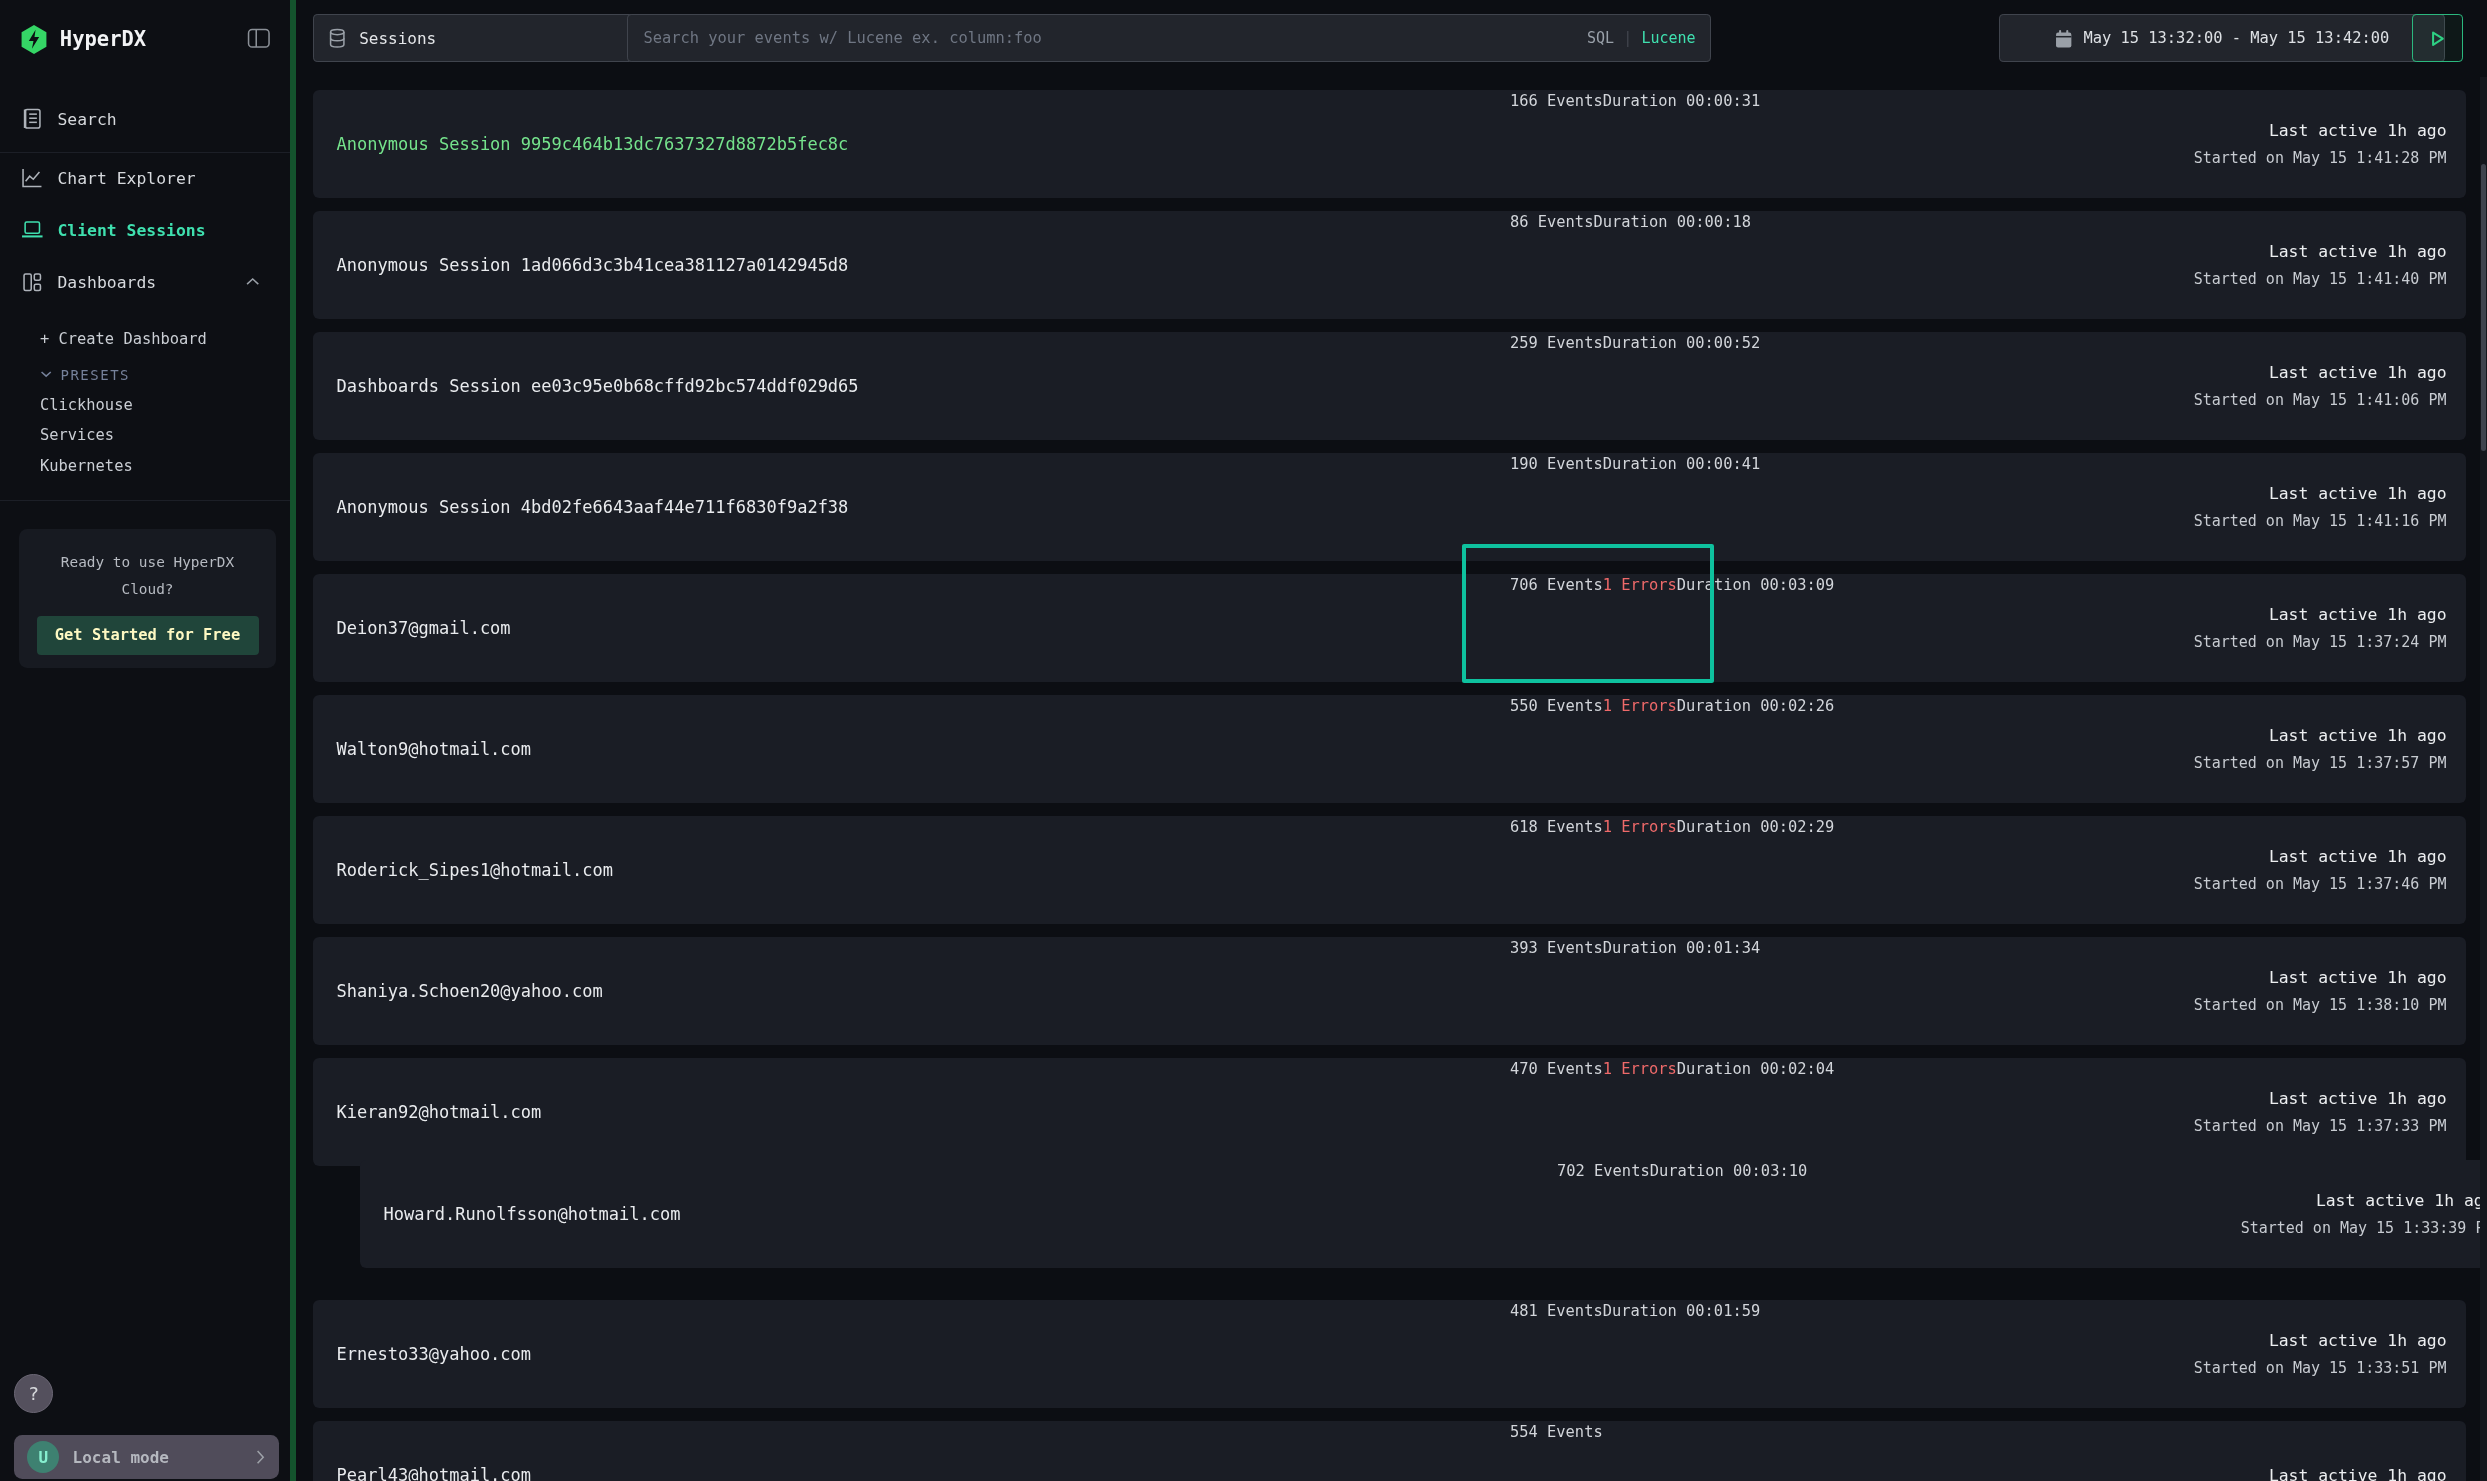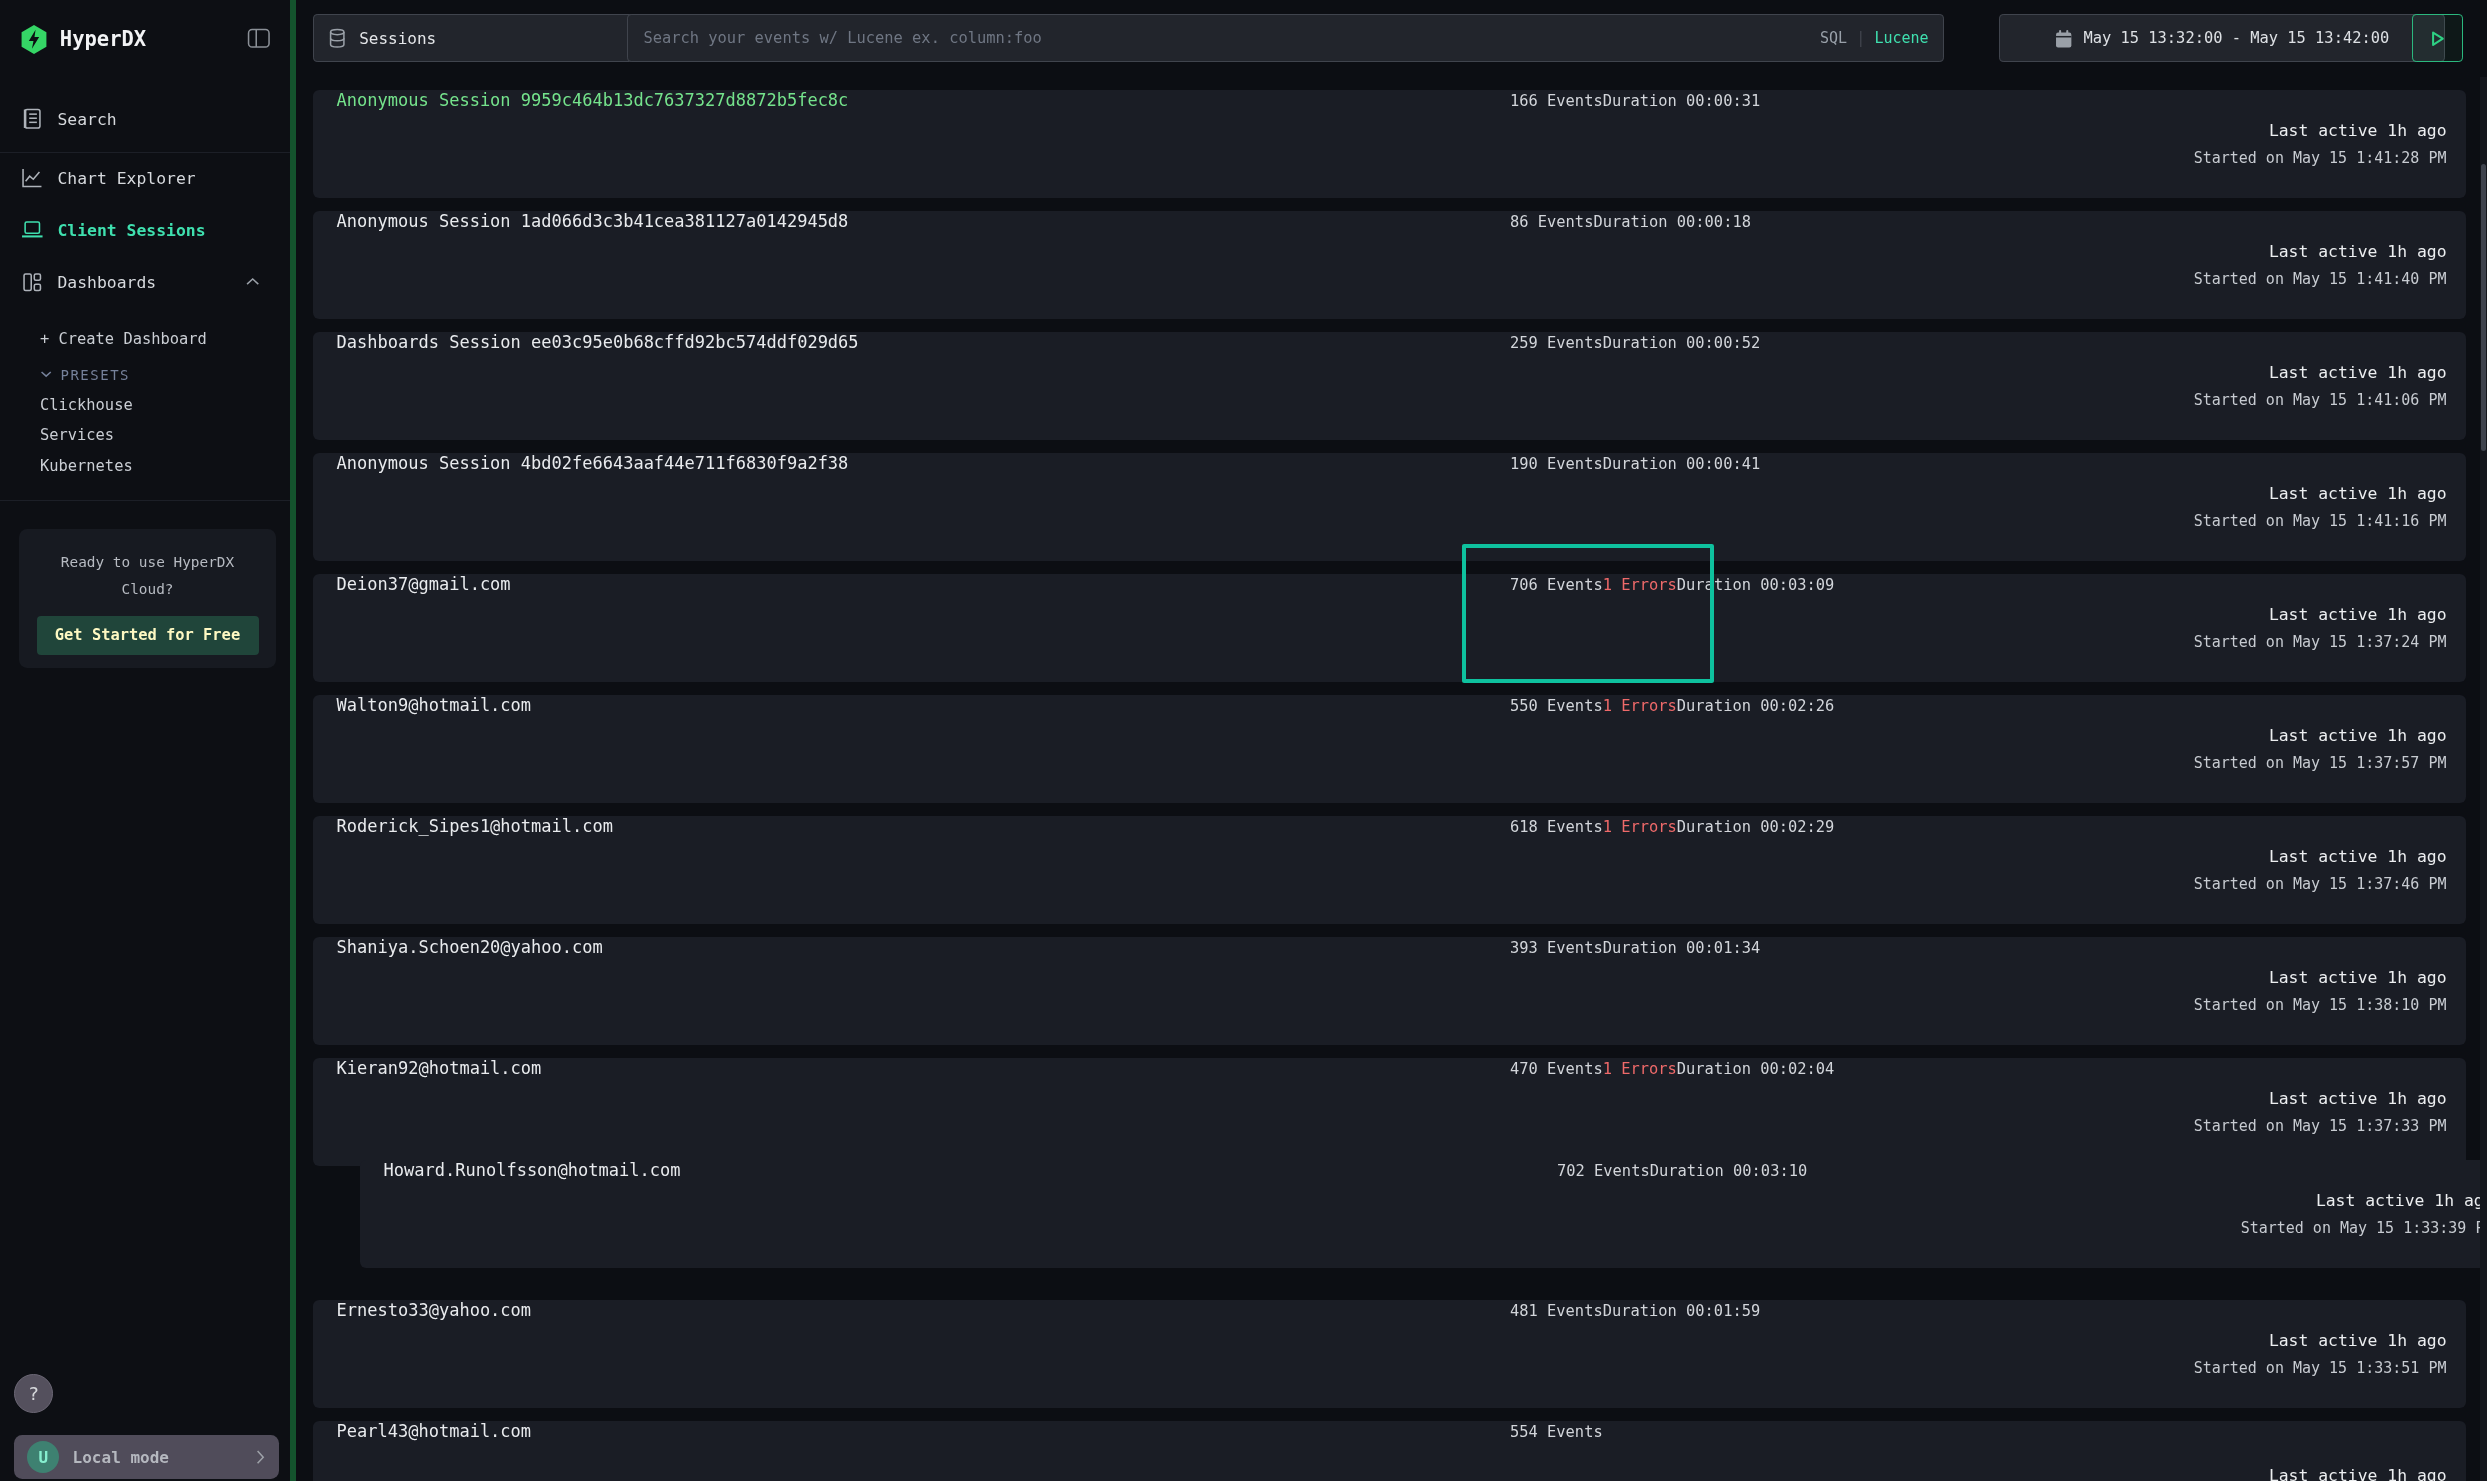--- a/index.html
+++ b/index.html
@@ -66,21 +66,21 @@
   .local-mode-label { flex: 1; font-size: 16px; font-weight: bold; color: #b5b8bf; }
 
   
   .topbar-box {
     position: absolute; top: 14.4px; height: 48px;
     background: #22252c; border: 1px solid #40444d; border-radius: 4.1px;
     display: flex; align-items: center;
   }
   .source-select { left: 313px; width: 360px; padding: 0 14.4px; gap: 12.3px; cursor: pointer; }
   .source-label { flex: 1; font-size: 16px; color: #e4e6e9; }
-  .search-box { left: 627px; width: 1317px; padding: 0 14.4px 0 15.4px; gap: 9.2px; }
+  .search-box { left: 627px; width: 1084px; padding: 0 14.4px 0 15.4px; gap: 9.2px; }
   .search-input {
     flex: 1; background: transparent; border: none; outline: none;
     font-family: inherit; font-size: 15.4px; color: #e8eaed;
   }
   .search-input::placeholder { color: #6f7683; }
   .sql-label { font-size: 15px; color: #99a0a9; cursor: pointer; }
   .lang-pipe { font-size: 15px; color: #41454e; }
   .lucene-label { font-size: 15px; color: #3fe0af; cursor: pointer; }
   .date-picker { left: 1999px; width: 446px; justify-content: center; gap: 11.3px; cursor: pointer; }
   .date-text { font-size: 15.4px; color: #dde0e4; }
@@ -90,21 +90,21 @@
     display: flex; align-items: center; justify-content: center; cursor: pointer;
   }
 
   
   .session-row {
     position: absolute; left: 313px; width: 2153px; height: 108px;
     background: #1a1d25; border-radius: 6.2px; cursor: pointer;
   }
   .col-name {
     position: absolute; left: 23.6px; top: 0; bottom: 0;
-    display: flex; align-items: flex-start; font-size: 17px; color: #e9ebee;
+    display: flex; align-items: center; font-size: 17px; color: #e9ebee;
   }
   .session-title.green { color: #75e38c; }
   .col-mid {
     position: absolute; left: 1197px; top: 0; bottom: 0;
     display: flex; flex-direction: row; justify-content: center;
     font-size: 15.4px; line-height: 23.6px; color: #d2d5da;
   }
   .row-errors { color: #ef6a6a; }
   .col-right {
     position: absolute; right: 19.5px; top: 0; bottom: 0;

